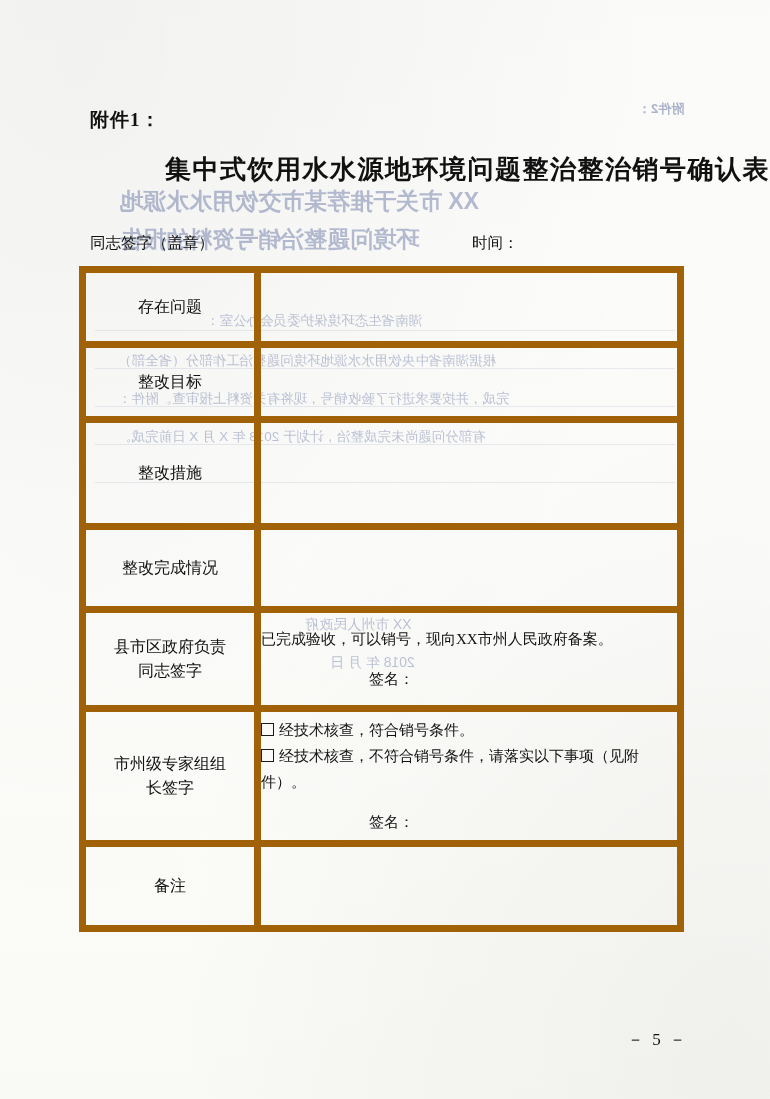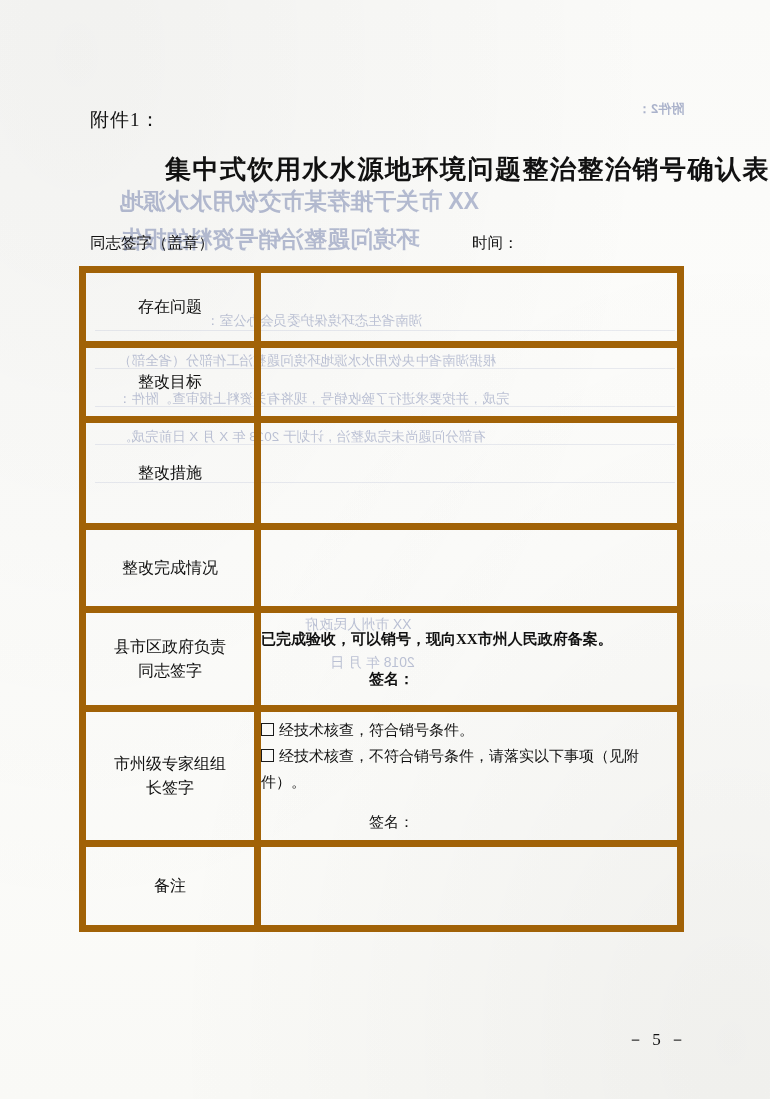--- a/index.html
+++ b/index.html
@@ -82,21 +82,21 @@
     background: rgba(60,80,150,0.10);
     pointer-events: none;
   }
 
   
   .attachment-label {
     position: absolute;
     left: 90px;
     top: 107px;
     font-size: 19px;
-    font-weight: normal;
+    font-weight: bold;
     letter-spacing: 1px;
   }
   .doc-title {
     position: absolute;
     left: 0; right: 0;
     top: 152px;
     text-align: right;
     font-size: 26px;
     font-weight: bold;
     letter-spacing: 1.5px;
@@ -209,21 +209,21 @@
       </tr>
       <tr>
         <td class="label-cell">整改完成情况</td>
         <td class="value-cell" style="height:76px;"></td>
       </tr>
       <tr>
         <td class="label-cell">
           <div>县市区政府负责</div>
           <div>同志签字</div>
         </td>
-        <td class="value-cell" style="height:92px;font-weight:bold;">
+        <td class="value-cell" style="height:92px;">
           <div>已完成验收，可以销号，现向XX市州人民政府备案。</div>
           <div class="sig-line">签名：</div>
         </td>
       </tr>
       <tr>
         <td class="label-cell">
           <div>市州级专家组组</div>
           <div>长签字</div>
         </td>
         <td class="value-cell" style="height:128px;">

